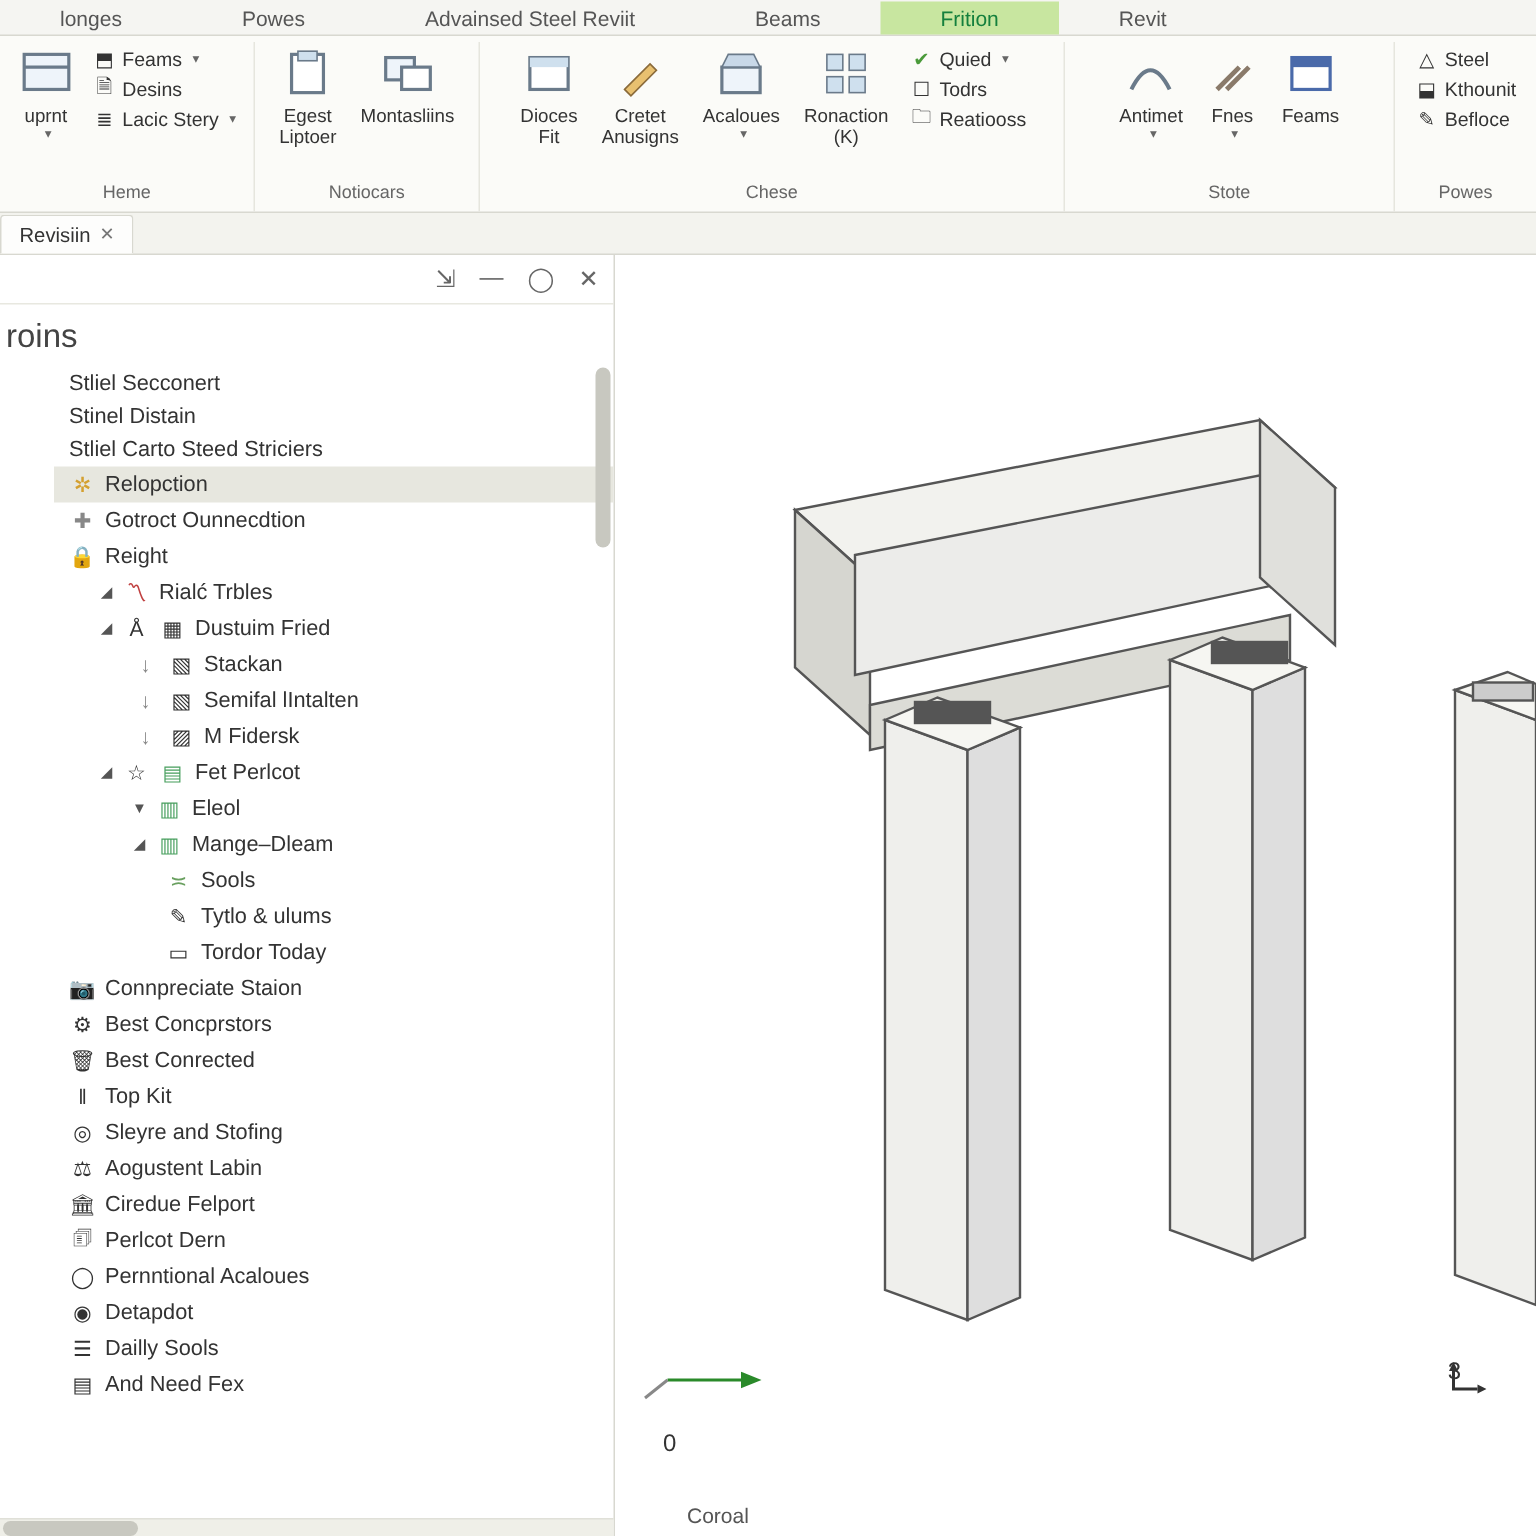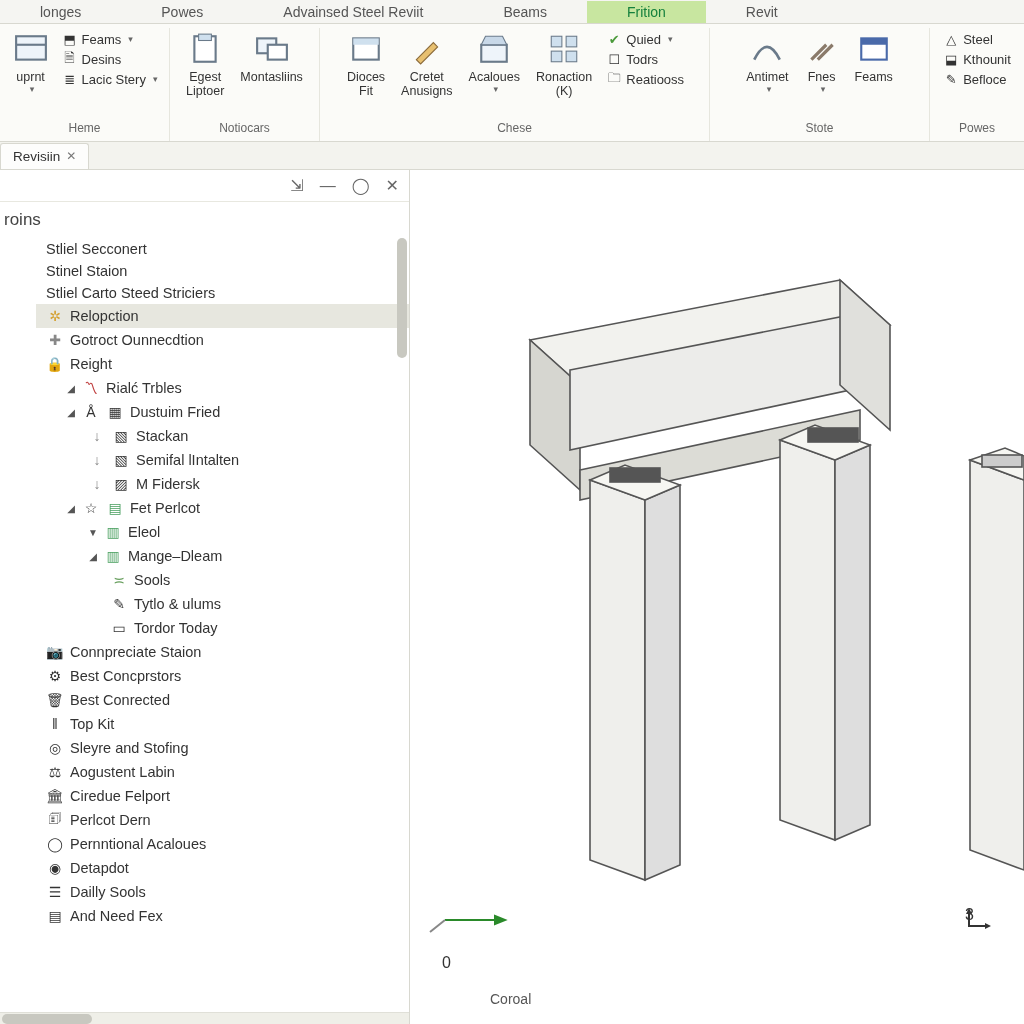--- a/index.html
+++ b/index.html
@@ -25,40 +25,40 @@
 
 
 .doc-tabs { display: flex; background: #f3f3ee; border-bottom: 1px solid #d8d8d0; height: 28px; align-items: flex-end; }
 .doc-tab { padding: 5px 12px; font-size: 13.5px; background: #fdfdfc; border: 1px solid #d8d8d0; border-bottom: none; margin-right: 2px; cursor: pointer; display: flex; align-items: flex-start; gap: 6px; border-radius: 3px 3px 0 0; }
 .doc-tab .x { font-size: 12px; color: #777; }
 
 
 .main { display: flex; flex: 1; min-height: 0; }
 .side { width: 410px; border-right: 1px solid #d8d8d0; display: flex; flex-direction: column; background: #fff; }
 .side-head { display: flex; justify-content: flex-end; align-items: center; gap: 16px; padding: 6px 10px; border-bottom: 1px solid #e8e8e0; font-size: 16px; color: #666; }
-.side-title { font-size: 17px; padding: 8px 10px 6px 4px; color: #444; }
+.side-title { font-size: 22px; padding: 8px 10px 6px 4px; color: #444; }
 .tree-wrap { flex: 1; overflow: hidden; position: relative; }
 .tree { overflow-y: auto; height: 100%; padding: 2px 0 6px 0; }
 .tree-item { display: flex; align-items: center; gap: 6px; padding: 3px 6px 3px 10px; font-size: 14.5px; color: #333; cursor: pointer; white-space: nowrap; margin-left: 36px; }
 .tree-item.selected { background: #e7e7df; }
 .tree-item .icon { width: 18px; height: 18px; display: inline-flex; align-items: center; justify-content: center; font-size: 14px; }
 .tree-item .tri { width: 10px; font-size: 10px; color: #555; display: inline-block; text-align: center; }
 .indent1 { padding-left: 30px; }
 .indent2 { padding-left: 52px; }
 .indent3 { padding-left: 74px; }
 .scroll-thumb { position: absolute; right: 2px; top: 2px; width: 10px; height: 120px; background: #c8c8c0; border-radius: 5px; }
 .hscroll { height: 12px; background: #efefe8; border-top: 1px solid #e0e0d8; position: relative; }
 .hscroll .thumb { position: absolute; left: 2px; top: 1px; width: 90px; height: 10px; background: #c8c8c0; border-radius: 5px; }
 
 
 .viewport { flex: 1; position: relative; background: #fff; overflow: hidden; }
 .viewport svg { position: absolute; inset: 0; }
 .viewport .zero { position: absolute; left: 32px; bottom: 52px; font-size: 16px; color: #333; }
 .viewport .axis3 { position: absolute; right: 50px; bottom: 100px; font-size: 16px; color: #333; display: flex; align-items: center; gap: 4px; }
-.viewport .status { position: absolute; left: 48px; bottom: 17px; font-size: 14px; color: #555; margin-left: 32px; }
+.viewport .status { position: absolute; left: 48px; bottom: 6px; font-size: 14px; color: #555; }
 </style>
 </head>
 <body>
 
 <div class="ribbon-tabs">
   <div class="ribbon-tab">longes</div>
   <div class="ribbon-tab">Powes</div>
   <div class="ribbon-tab">Advainsed Steel Reviit</div>
   <div class="ribbon-tab">Beams</div>
   <div class="ribbon-tab active">Frition</div>
@@ -255,21 +255,21 @@
       <span>◯</span>
       <span>✕</span>
     </div>
     <div class="side-title">roins</div>
     <div class="tree-wrap">
       <div class="tree">
         <div class="tree-item">
             <span>Stliel Secconert</span>
           </div>
         <div class="tree-item">
-            <span>Stinel Staion</span>
+            <span>Stinel Distain</span>
           </div>
         <div class="tree-item">
             <span>Stliel Carto Steed Striciers</span>
           </div>
         <div class="tree-item selected">
             <span class="icon" style="color:#d4a030;">✲</span>
             <span>Relopction</span>
           </div>
         <div class="tree-item">
             <span class="icon" style="color:#888;">✚</span>

